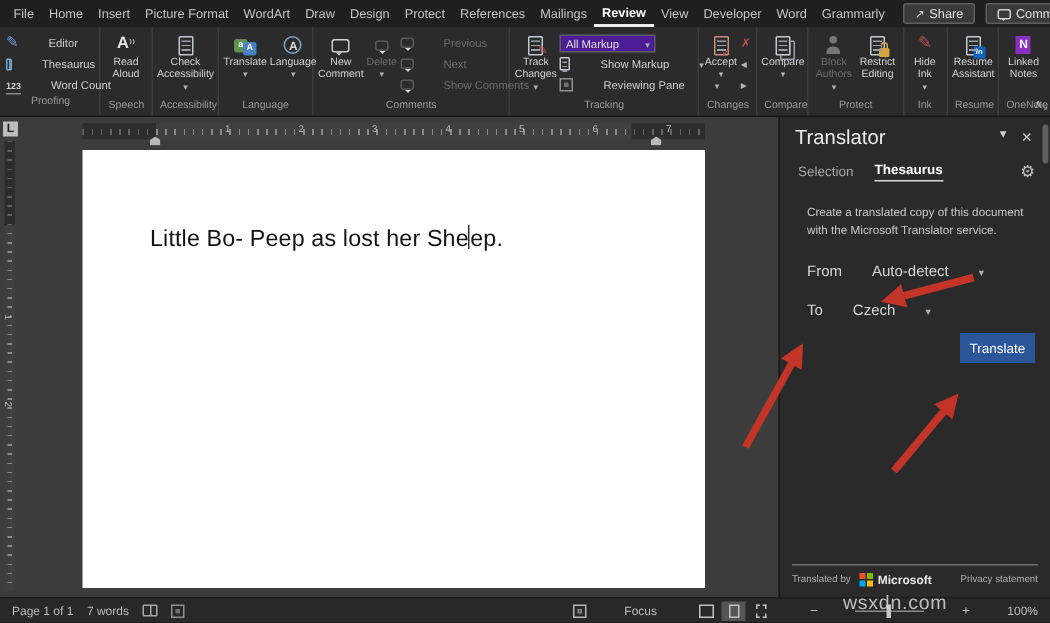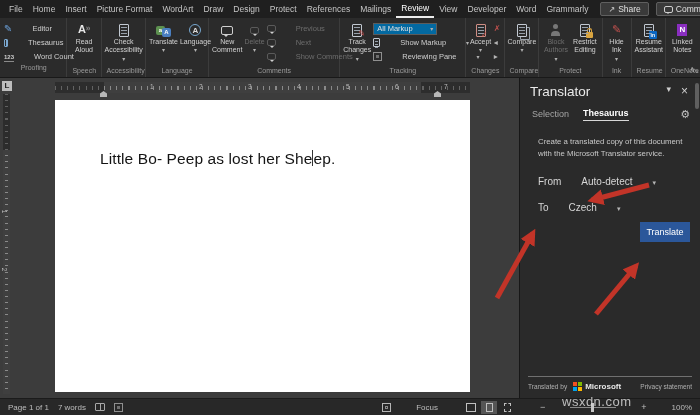--- a/index.html
+++ b/index.html
@@ -3,41 +3,41 @@
 <meta charset="utf-8">
 <style>
   *{margin:0;padding:0;box-sizing:border-box}
   html,body{background:#111}
   .app{position:relative;width:700px;height:415px;overflow:hidden;background:#262626;
        font-family:"Liberation Sans","DejaVu Sans",sans-serif;color:#d0d0d0;-webkit-font-smoothing:antialiased}
 
   
   .tabbar{display:flex;align-items:stretch;height:18px;background:#1f1f1f;padding:0 4px}
   .tab{display:flex;align-items:center;font-size:8.5px;color:#c6c6c6;padding:2px 5px;white-space:nowrap;cursor:default}
-  .tab.active{color:#fff;border-bottom:2px solid #ececec;font-weight:normal}
+  .tab.active{color:#fff;border-bottom:2px solid #ececec;font-weight:bold}
   .tab-spacer{flex:1}
   .pill-btn{display:flex;align-items:center;gap:3px;font-size:8.5px;color:#e0e0e0;border:1px solid #5f5f5f;
             background:#3a3a3a;padding:0 7px;margin:2px 0 2px 7px;border-radius:2px;white-space:nowrap}
   .share-glyph{font-size:8px;color:#cfcfcf}
   .mini-bubble{display:inline-block;width:9px;height:7px;border:1px solid #cfcfcf;border-radius:2px;position:relative}
   .mini-bubble::after{content:"";position:absolute;left:1px;bottom:-4px;border:2px solid transparent;border-top-color:#cfcfcf}
 
   
   .ribbon{position:relative;display:flex;height:60px;background:#2b2b2b;border-bottom:1px solid #191919;padding:0 1px;overflow:hidden}
   .rgroup{display:flex;flex-direction:column;border-right:1px solid #3c3c3c;padding:2px 3px 0;flex:0 1 auto;min-width:0}
   .rgroup-content{flex:1;display:flex;align-items:flex-start;gap:2px}
   .rgroup-label{font-size:7px;color:#9a9a9a;text-align:center;padding:1px 2px 3px;white-space:nowrap;position:relative}
   .bigbtn{display:flex;flex-direction:column;align-items:center;width:32px;font-size:7px;color:#d2d2d2;
           text-align:center;line-height:1.2;padding-top:2px;cursor:default}
   .bigbtn .bicon{height:16px;display:flex;align-items:center;justify-content:center}
   .stack{display:flex;flex-direction:column;justify-content:flex-start;gap:1px;padding-top:2px}
   .smallrow{display:flex;align-items:center;gap:20px;font-size:7.5px;color:#cfcfcf;height:13px;white-space:nowrap}
   .disabled,.disabled *{color:#6d6d6d!important;border-color:#5a5a5a!important}
   .caret::after{content:"▾";font-size:6px;color:#b0b0b0;line-height:1}
-  .combo{display:flex;align-items:center;justify-content:space-between;width:64px;height:12px;background:#0369a1;
+  .combo{display:flex;align-items:flex-end;justify-content:space-between;width:64px;height:12px;background:#4c1d95;
          border:1px solid #5c5c5c;font-size:7.5px;color:#e0e0e0;padding:0 3px}
   .launcher{position:absolute;right:1px;bottom:2px;font-size:7px;color:#8f8f8f}
   .launcher::after{content:"↘"}
   .collapse-chevron{position:absolute;right:5px;bottom:3px;font-size:8px;color:#b0b0b0}
   .collapse-chevron::after{content:"∧"}
 
   
   .g-pen::after{content:"✎";font-size:10px;color:#6a9fd8}
   .g-pen-red::after{content:"✎";font-size:11px;color:#c0504d}
   .book{display:inline-block;width:12px;height:8px;border:1px solid #7aa7cf;border-radius:1px;position:relative}

